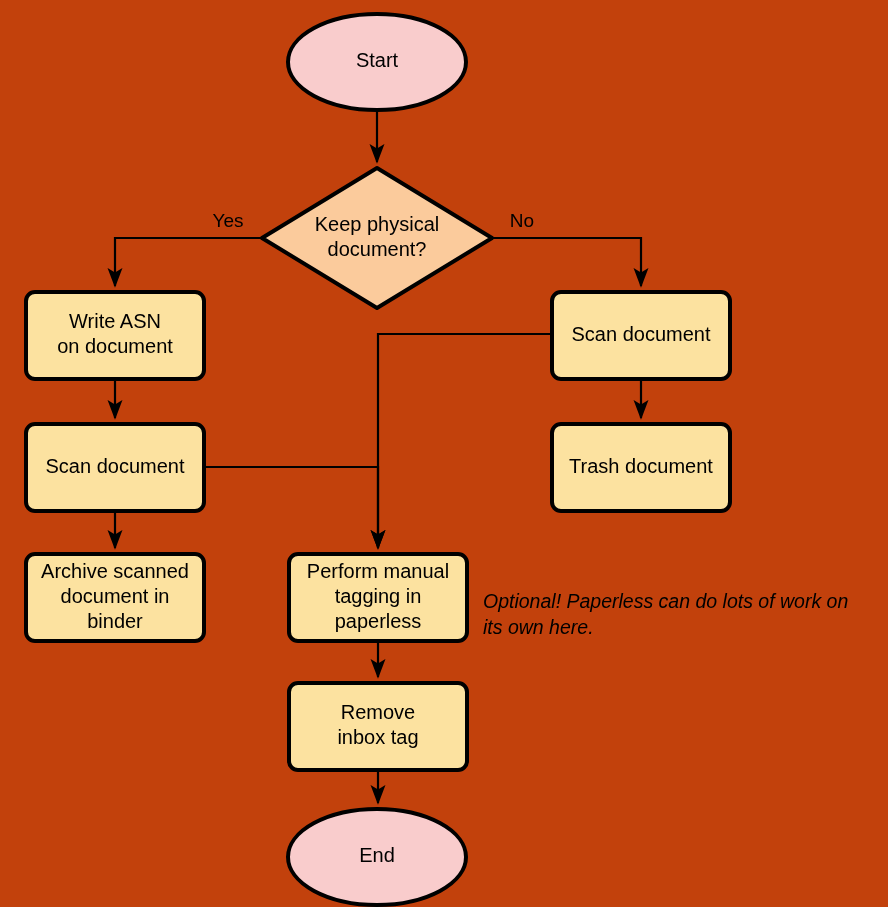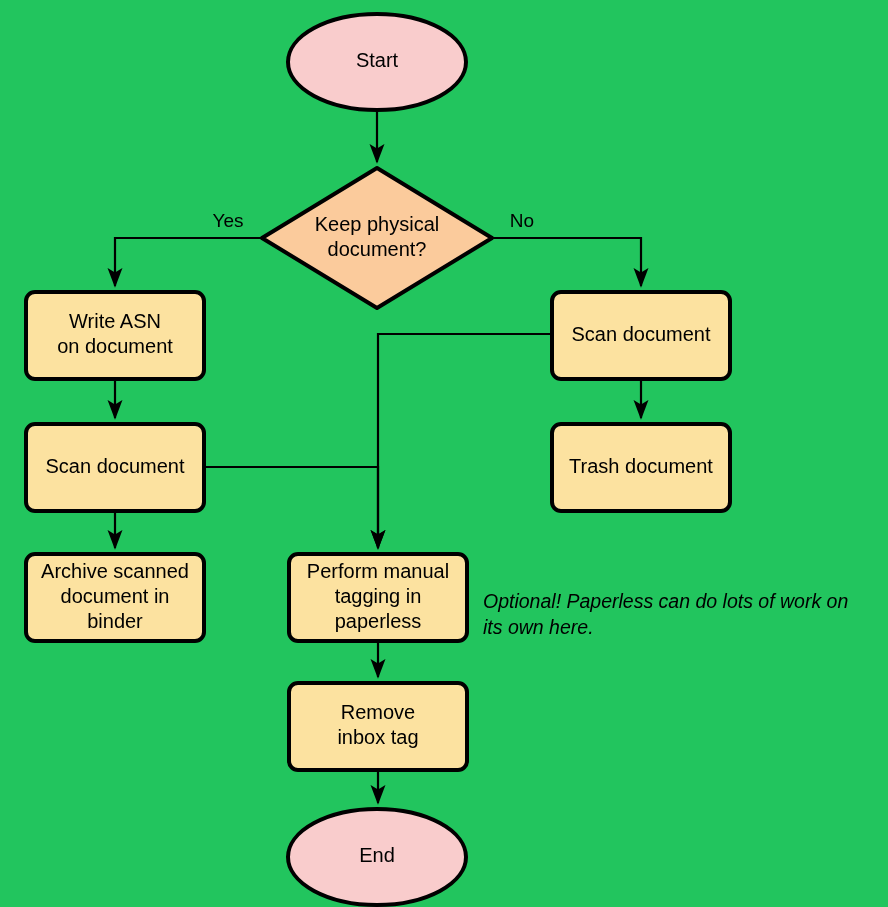--- a/index.html
+++ b/index.html
@@ -10,21 +10,21 @@
   body {
     width: 888px;
     height: 907px;
     font-family: "Liberation Sans", sans-serif;
     overflow: hidden;
   }
   #flowchart-root {
     position: relative;
     width: 888px;
     height: 907px;
-    background: #22c55e;
+    background: #c2410c;
   }
   svg#diagram {
     display: block;
     width: 888px;
     height: 907px;
   }
   .node-shape {
     stroke: #000000;
     stroke-width: 4;
     stroke-linejoin: round;

